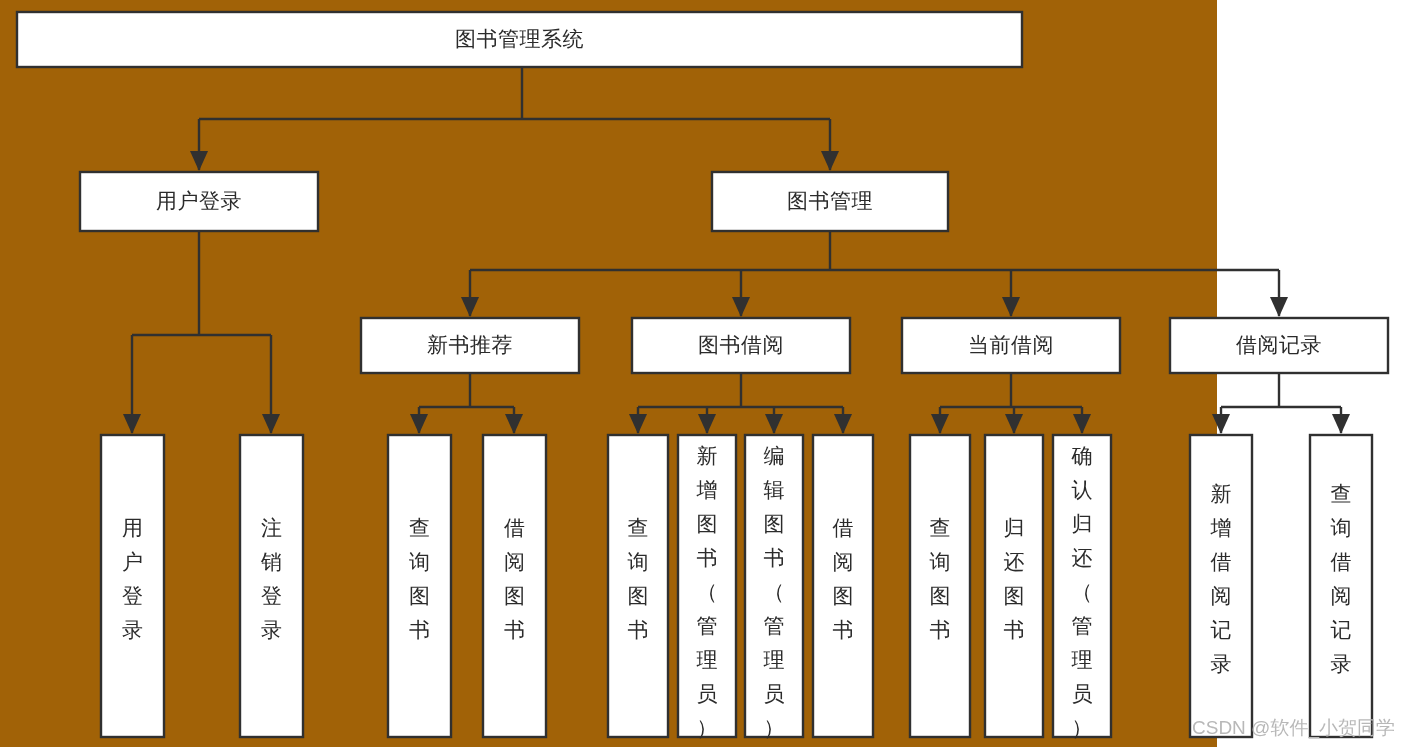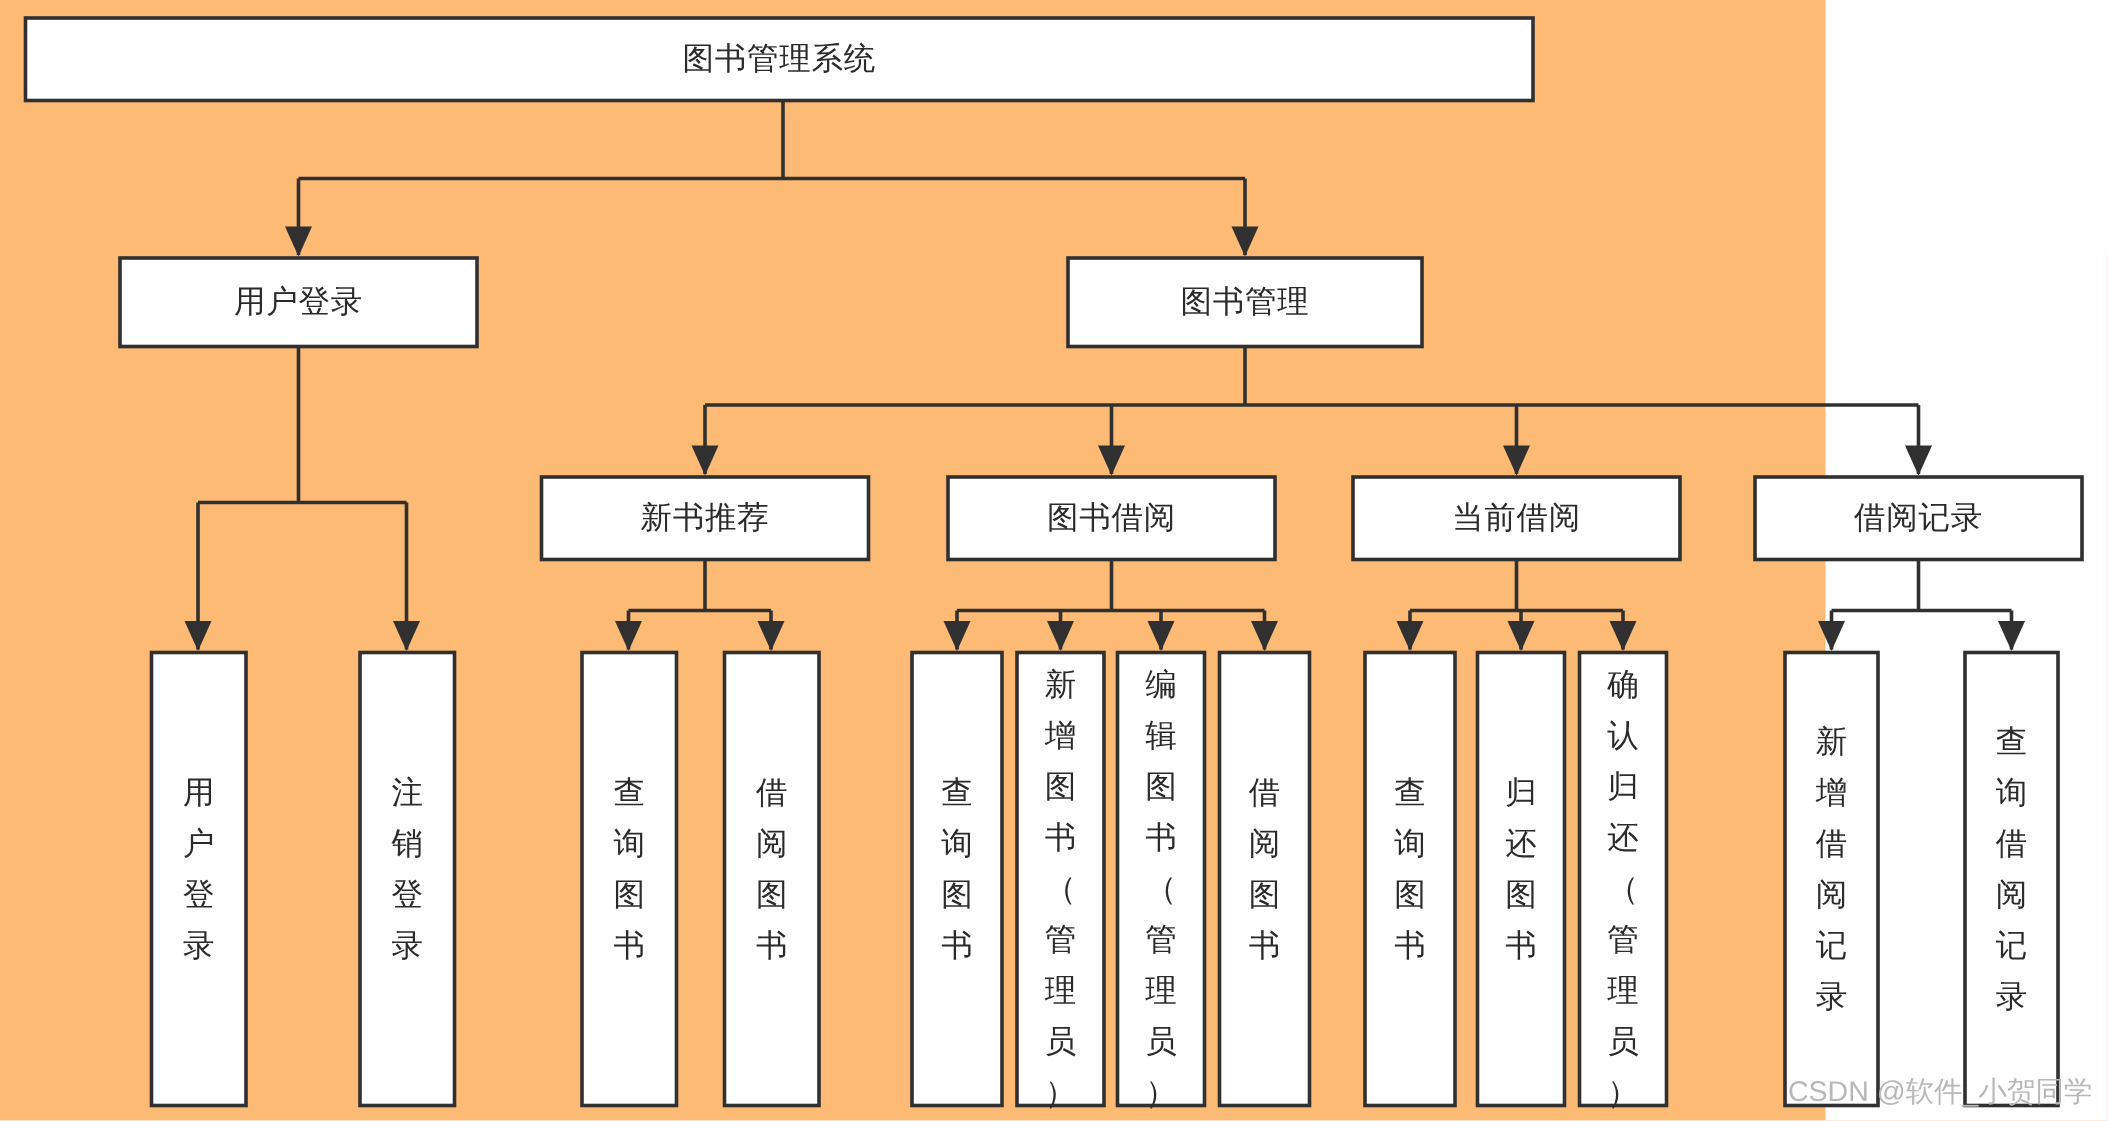--- a/index.html
+++ b/index.html
@@ -11,21 +11,21 @@
   body {
     width: 1405px;
     height: 747px;
     font-family: "Liberation Sans", "DejaVu Sans", sans-serif;
     overflow: hidden;
   }
   #diagram-root {
     position: relative;
     width: 1217px;
     height: 747px;
-    background: #fdba74;
+    background: #a16207;
   }
   svg.tree-canvas {
     position: absolute;
     left: 0;
     top: 0;
     width: 1405px;
     height: 747px;
     display: block;
   }
   .node-box {

